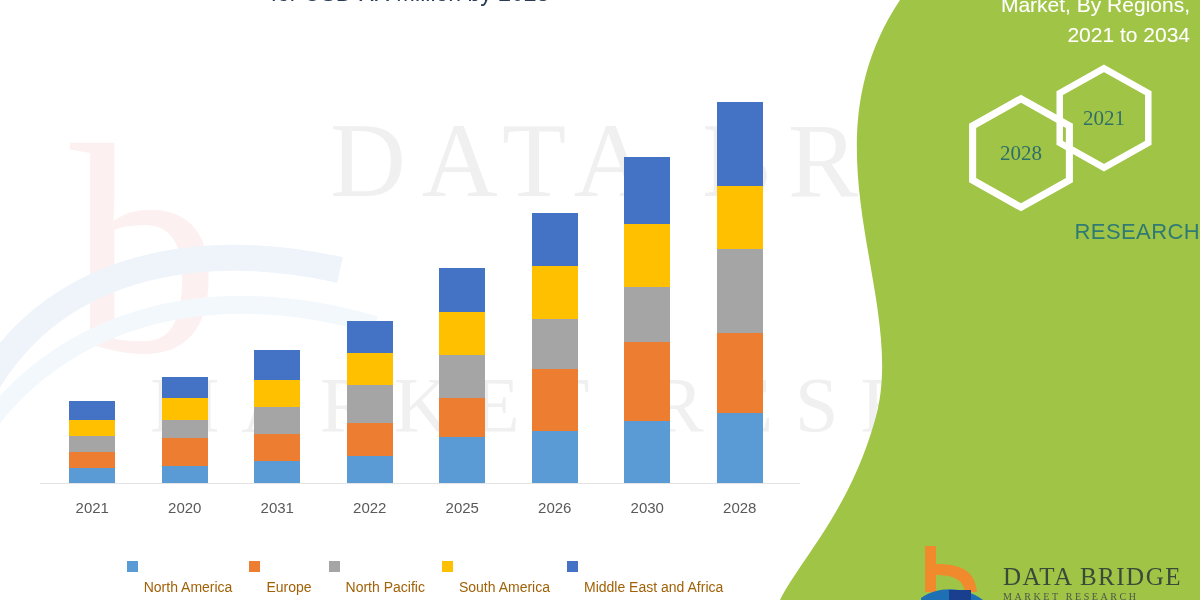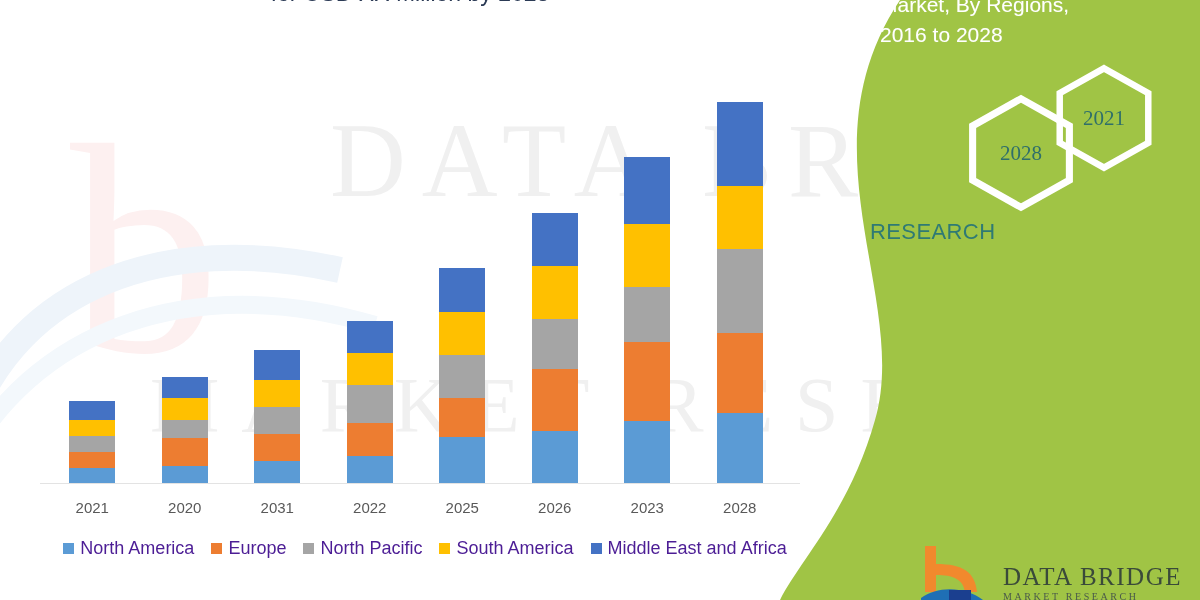--- a/index.html
+++ b/index.html
@@ -34,21 +34,21 @@
   }
 
   
   #green-panel {
     position:absolute; top:0; right:0; width:420px; height:600px;
   }
   #green-panel svg { display:block; }
 
   #right-content {
     position:absolute; top:0; right:0; width:330px; height:471px;
-    text-align:left;
+    text-align:right;
   }
   #right-title {
     margin-top:-10px;
     color:#ffffff;
     font-size:21px;
     line-height:30px;
     font-weight:400;
     padding:0 10px;
     text-shadow:0 0 1px rgba(255,255,255,.3);
   }
@@ -122,21 +122,21 @@
     width:90px; text-align:center;
     font-size:15px; color:#595959;
   }
 
   #legend {
     position:absolute; left:40px; top:538px; width:770px;
     display:flex; justify-content:center; align-items:center; gap:17px;
   }
   .legend-item { display:flex; align-items:center; gap:6px; }
   .legend-swatch { width:11px; height:11px; display:block; }
-  .legend-label { font-size:18px; color:#4c1d95; white-space:nowrap; }
+  .legend-label { font-size:14px; color:#a16207; white-space:nowrap;margin-top:41px; }
 </style>
 </head>
 <body>
 
 <div id="watermark-layer">
   <div id="wm-b">b</div>
   <svg id="wm-swoosh" viewBox="0 0 420 390">
     <path d="M10 300 C 60 170, 200 110, 380 150" fill="none" stroke="#eef4fa" stroke-width="26"></path>
     <path d="M0 350 C 70 210, 230 150, 415 205" fill="none" stroke="#f3f8fc" stroke-width="18"></path>
   </svg>
@@ -226,21 +226,21 @@
     </div>
 </div>
 <div id="axis-line"></div>
 <div id="x-labels">
     <div class="x-label">2021</div>
     <div class="x-label">2020</div>
     <div class="x-label">2031</div>
     <div class="x-label">2022</div>
     <div class="x-label">2025</div>
     <div class="x-label">2026</div>
-    <div class="x-label">2023</div>
+    <div class="x-label">2030</div>
     <div class="x-label">2028</div>
   </div>
 <div id="legend">
     <div class="legend-item">
       <span class="legend-swatch" style="background: rgb(91, 155, 213);"></span>
       <span class="legend-label">North America</span>
     </div>
     <div class="legend-item">
       <span class="legend-swatch" style="background: rgb(237, 125, 49);"></span>
       <span class="legend-label">Europe</span>
@@ -261,21 +261,21 @@
 
 <div id="green-panel">
   <svg width="420" height="600" viewBox="0 0 420 600" preserveAspectRatio="none">
     <path d="M120 0 C 20 150, 130 300, 95 420 C 70 510, 20 560, 0 600 L 420 600 L 420 0 Z" fill="#a0c445"></path>
   </svg>
 </div>
 
 <div id="right-content">
   <div id="right-title">
     <div>Market, By Regions,</div>
-    <div>2016 to 2028</div>
+    <div>2021 to 2034</div>
   </div>
 
   <div id="hex-wrap">
     <div class="hex" id="hex-2028">
       <svg width="118" height="118" viewBox="0 0 100 100">
         <polygon points="50,4 91,27 91,73 50,96 9,73 9,27" fill="none" stroke="#ffffff" stroke-width="6"></polygon>
       </svg>
       <div class="hex-label">2028</div>
     </div>
     <div class="hex" id="hex-2021">

